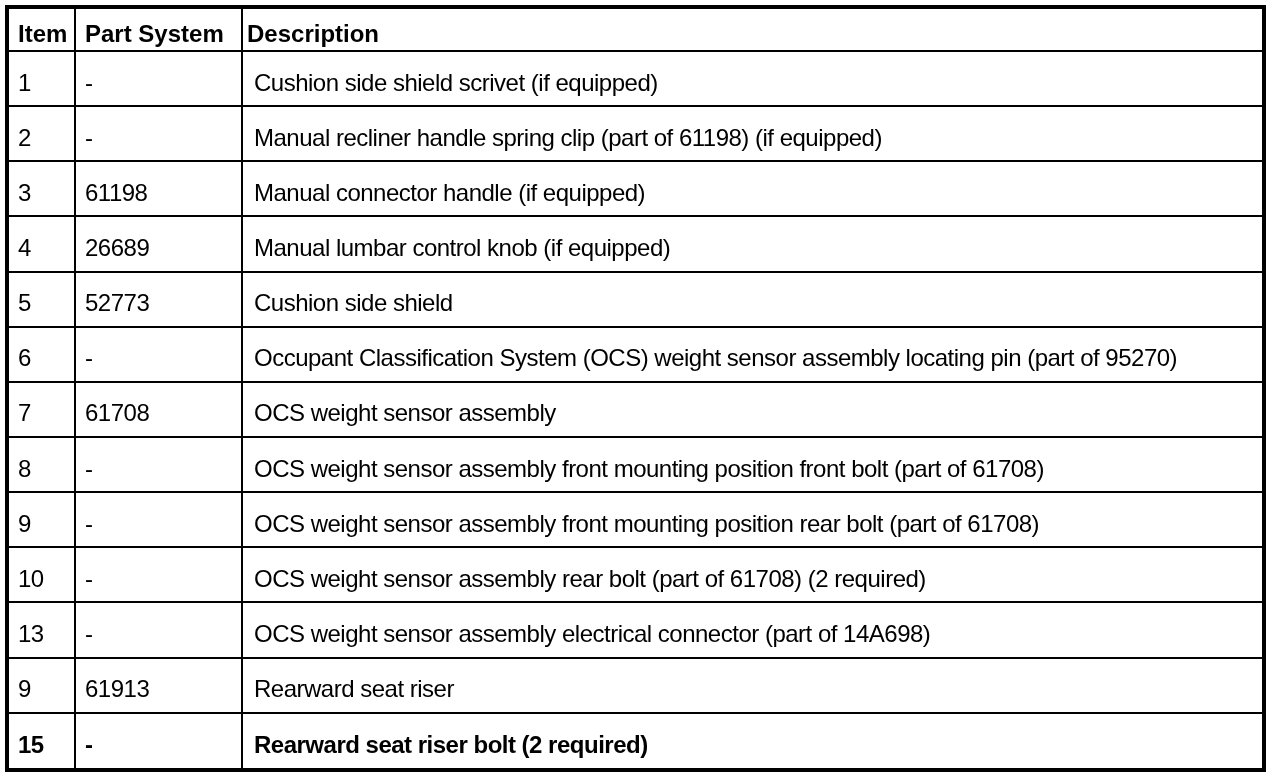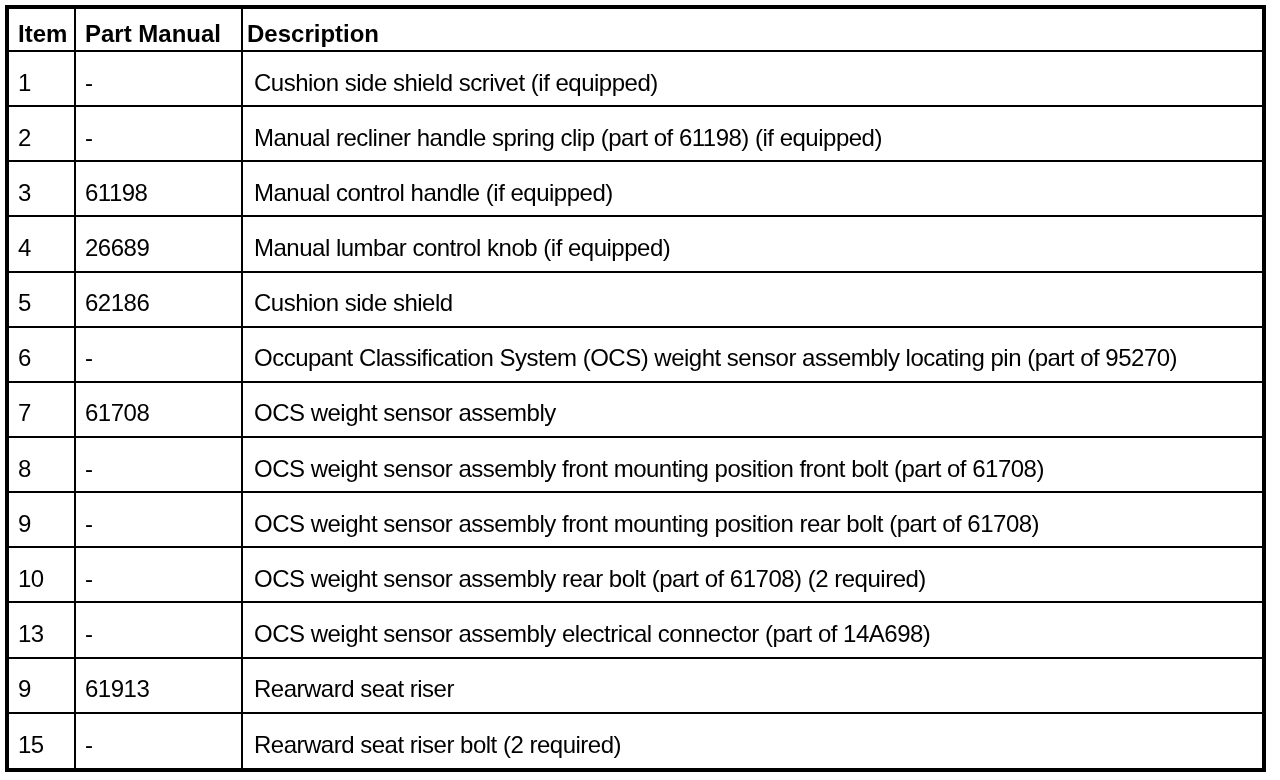--- a/index.html
+++ b/index.html
@@ -35,21 +35,21 @@
     text-align: left;
     padding: 8px 4px 0 9px;
     overflow: hidden;
     white-space: nowrap;
     margin-top: 18px;
   }
   
   .parts tr > *:first-child { border-left: none; }
   .parts tr > *:last-child  { border-right: none; }
   .parts thead th           { border-top: none; }
-  .parts tbody tr:last-child td { border-bottom: none; }
+  .parts tbody tr:last-child td { border-bottom: none; font-weight: bold; }
 
   .parts thead tr { height: 42px; }
   .parts tbody tr { height: 47px; }
 
   .parts th {
     font-weight: bold;
     letter-spacing: 0;
   }
   .parts th.col-desc {
     text-align: left;
@@ -67,48 +67,48 @@
 <div class="table-wrap">
   <table class="parts">
     <colgroup>
       <col style="width:66px">
       <col style="width:167px">
       <col>
     </colgroup>
     <thead>
       <tr>
         <th class="col-item">Item</th>
-        <th class="col-part">Part Manual</th>
+        <th class="col-part">Part System</th>
         <th class="col-desc">Description</th>
       </tr>
     </thead>
     <tbody>
         <tr>
     <td class="col-item">1</td>
     <td class="col-part">-</td>
     <td class="col-desc">Cushion side shield scrivet (if equipped)</td>
   </tr>
         <tr>
     <td class="col-item">2</td>
     <td class="col-part">-</td>
     <td class="col-desc">Manual recliner handle spring clip (part of 61198) (if equipped)</td>
   </tr>
         <tr>
     <td class="col-item">3</td>
     <td class="col-part">61198</td>
-    <td class="col-desc">Manual control handle (if equipped)</td>
+    <td class="col-desc">Manual connector handle (if equipped)</td>
   </tr>
         <tr>
     <td class="col-item">4</td>
     <td class="col-part">26689</td>
     <td class="col-desc">Manual lumbar control knob (if equipped)</td>
   </tr>
         <tr>
     <td class="col-item">5</td>
-    <td class="col-part">62186</td>
+    <td class="col-part">52773</td>
     <td class="col-desc">Cushion side shield</td>
   </tr>
         <tr>
     <td class="col-item">6</td>
     <td class="col-part">-</td>
     <td class="col-desc">Occupant Classification System (OCS) weight sensor assembly locating pin (part of 95270)</td>
   </tr>
         <tr>
     <td class="col-item">7</td>
     <td class="col-part">61708</td>

